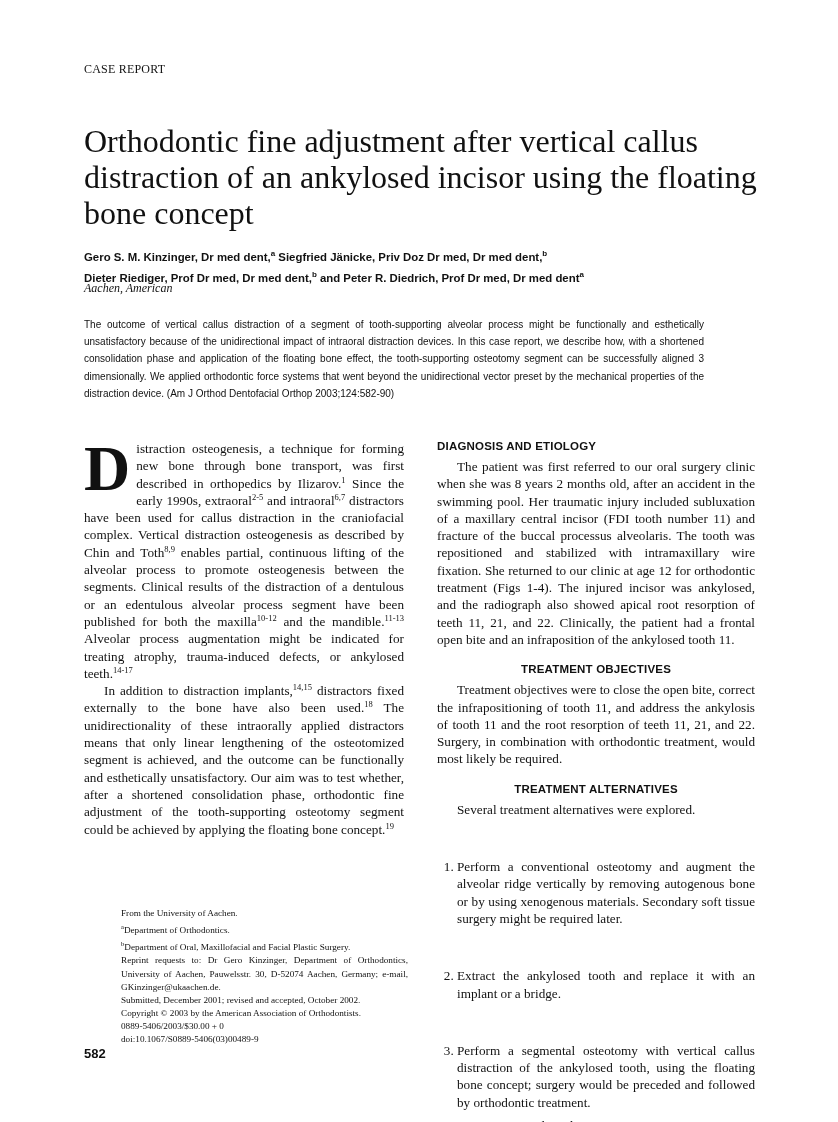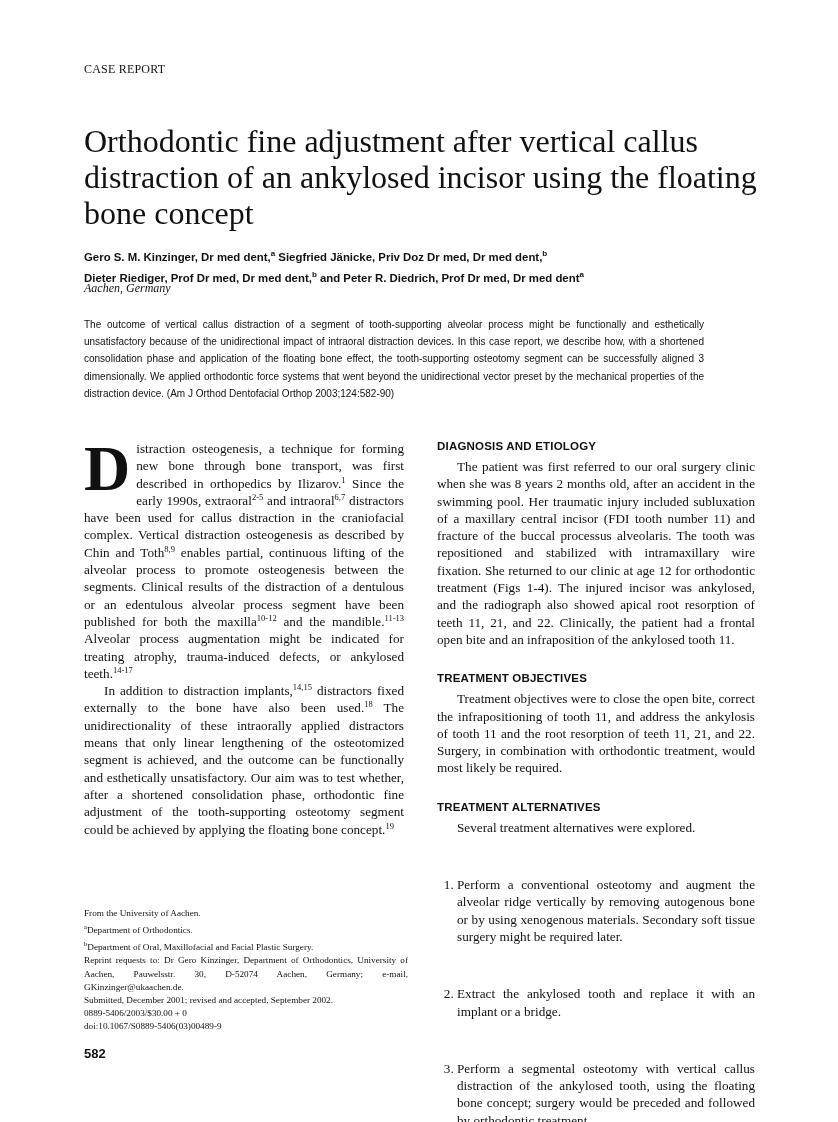--- a/index.html
+++ b/index.html
@@ -19,63 +19,64 @@
   .col-left { left: 84px; }
   .col-right { left: 437px; width: 318px; }
 
   .body-p { font-size: 13.2px; line-height: 17.3px; text-align: justify; margin: 0; }
   .body-p.indent { text-indent: 20px; }
   .body-p sup { font-size: 8.5px; line-height: 0; }
 
   .dropcap { float: left; font-size: 64px; line-height: 50px; font-weight: bold; margin: 4px 6px 0 0; padding: 0; height: 52px; }
 
   .heading { font-size: 11.5px; font-weight: bold; margin: 0 0 6px 0; letter-spacing: 0.2px; }
-  .heading.spaced { margin-top: 24px; }
+  .heading.spaced { margin-top: 15px; text-align: center; }
 
   ol.alts { margin: 4px 0 0 0; padding: 0 0 0 20px; font-size: 13.2px; line-height: 17.3px; text-align: justify; }
   ol.alts li { padding-left: 0px; margin-top: 40px; }
   .after-list { margin-top: 6px; }
 
   .footnotes { position: absolute; left: 84px; top: 907px; width: 324px; font-size: 9.2px; line-height: 13.1px; }
-  .footnotes div { text-align: justify; }
+  .footnotes div { text-align: justify; margin-left: 37px; }
   .footnotes sup { font-size: 6.5px; }
 
   .page-number { position: absolute; left: 84px; top: 1046px; font-size: 13px; font-weight: bold; }
 </style>
 </head>
 <body>
 
 <div class="section-label serif">CASE REPORT</div>
 
 <h1 class="title serif">Orthodontic fine adjustment after vertical callus distraction of an ankylosed incisor using the floating bone concept</h1>
 
 <div class="authors sans">
   <span>Gero S. M. Kinzinger, Dr med dent,</span><sup>a</sup><span> Siegfried Jänicke, Priv Doz Dr med, Dr med dent,</span><sup>b</sup><br>
   <span> Dieter Riediger, Prof Dr med, Dr med dent,</span><sup>b</sup><span> and Peter R. Diedrich, Prof Dr med, Dr med dent</span><sup>a</sup>
 </div>
 
-<div class="affil serif">Aachen, Germany</div>
+<div class="affil serif">Aachen, American</div>
 
 <div class="abstract sans">The outcome of vertical callus distraction of a segment of tooth-supporting alveolar process might be functionally and esthetically unsatisfactory because of the unidirectional impact of intraoral distraction devices. In this case report, we describe how, with a shortened consolidation phase and application of the floating bone effect, the tooth-supporting osteotomy segment can be successfully aligned 3 dimensionally. We applied orthodontic force systems that went beyond the unidirectional vector preset by the mechanical properties of the distraction device. (Am J Orthod Dentofacial Orthop 2003;124:582-90)</div>
 
 <div class="col col-left serif">
   <p class="body-p">
     <span class="dropcap">D</span><span>istraction osteogenesis, a technique for forming new bone through bone transport, was first described in orthopedics by Ilizarov.</span><sup>1</sup><span> Since the early 1990s, extraoral</span><sup>2-5</sup><span> and intraoral</span><sup>6,7</sup><span> distractors have been used for callus distraction in the craniofacial complex. Vertical distraction osteogenesis as described by Chin and Toth</span><sup>8,9</sup><span> enables partial, continuous lifting of the alveolar process to promote osteogenesis between the segments. Clinical results of the distraction of a dentulous or an edentulous alveolar process segment have been published for both the maxilla</span><sup>10-12</sup><span> and the mandible.</span><sup>11-13</sup><span> Alveolar process augmentation might be indicated for treating atrophy, trauma-induced defects, or ankylosed teeth.</span><sup>14-17</sup><span></span><sup></sup>
   </p>
   <p class="body-p indent">
     <span>In addition to distraction implants,</span><sup>14,15</sup><span> distractors fixed externally to the bone have also been used.</span><sup>18</sup><span> The unidirectionality of these intraorally applied distractors means that only linear lengthening of the osteotomized segment is achieved, and the outcome can be functionally and esthetically unsatisfactory. Our aim was to test whether, after a shortened consolidation phase, orthodontic fine adjustment of the tooth-supporting osteotomy segment could be achieved by applying the floating bone concept.</span><sup>19</sup>
   </p>
 </div>
 
 <div class="footnotes serif">
   <div>From the University of Aachen.</div>
   <div><sup>a</sup><span>Department of Orthodontics.</span></div>
   <div><sup>b</sup><span>Department of Oral, Maxillofacial and Facial Plastic Surgery.</span></div>
   <div>Reprint requests to: Dr Gero Kinzinger, Department of Orthodontics, University of Aachen, Pauwelsstr. 30, D-52074 Aachen, Germany; e-mail, GKinzinger@ukaachen.de.</div>
-  <div>Submitted, December 2001; revised and accepted, September 2002.</div>
+  <div>Submitted, December 2001; revised and accepted, October 2002.</div>
+  <div>Copyright © 2003 by the American Association of Orthodontists.</div>
   <div>0889-5406/2003/$30.00 + 0</div>
   <div>doi:10.1067/S0889-5406(03)00489-9</div>
 </div>
 
 <div class="page-number sans">582</div>
 
 <div class="col col-right serif">
   <div class="heading sans">DIAGNOSIS AND ETIOLOGY</div>
   <p class="body-p indent">The patient was first referred to our oral surgery clinic when she was 8 years 2 months old, after an accident in the swimming pool. Her traumatic injury included subluxation of a maxillary central incisor (FDI tooth number 11) and fracture of the buccal processus alveolaris. The tooth was repositioned and stabilized with intramaxillary wire fixation. She returned to our clinic at age 12 for orthodontic treatment (Figs 1-4). The injured incisor was ankylosed, and the radiograph also showed apical root resorption of teeth 11, 21, and 22. Clinically, the patient had a frontal open bite and an infraposition of the ankylosed tooth 11.</p>
 

